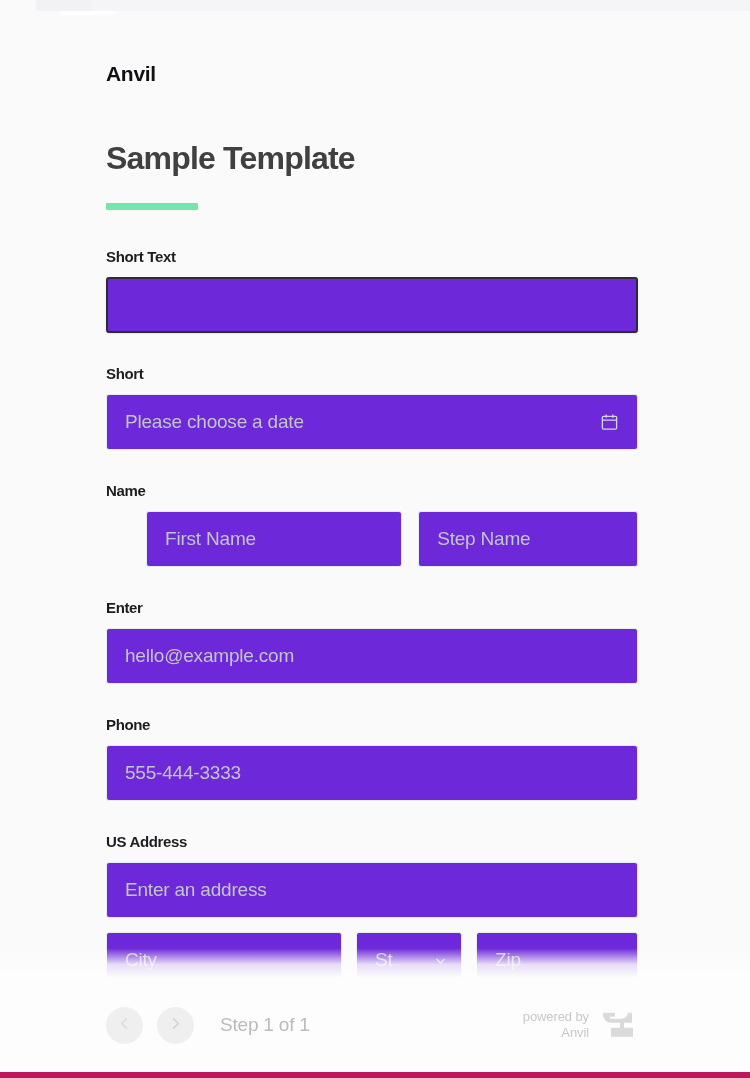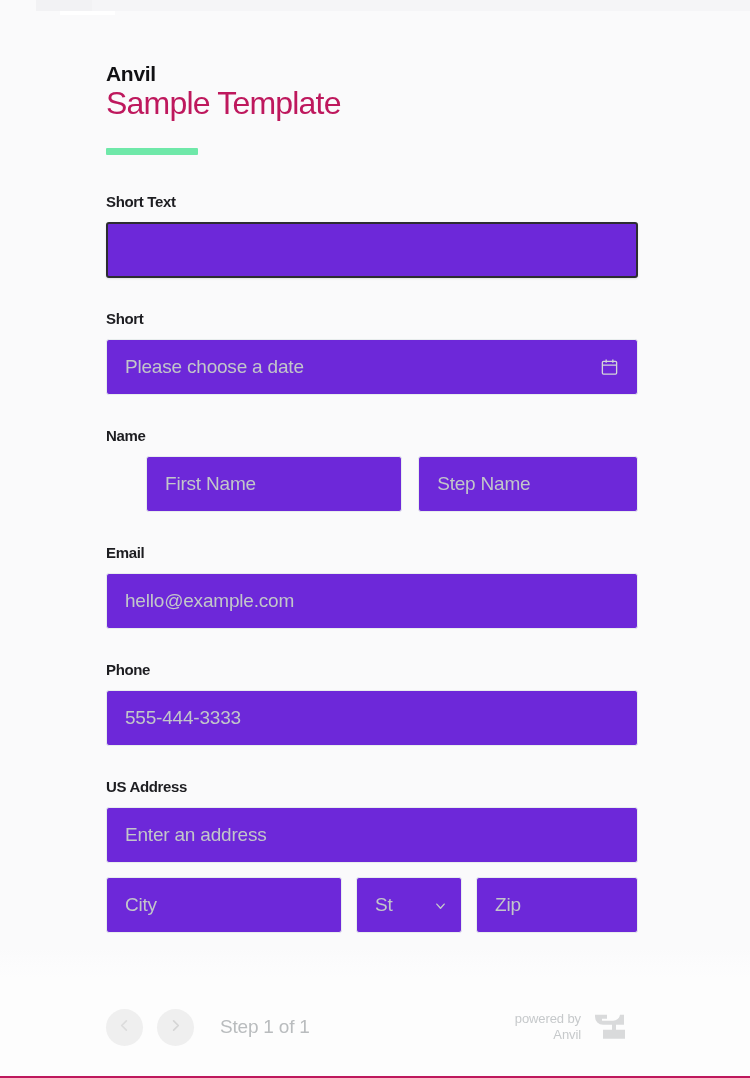--- a/index.html
+++ b/index.html
@@ -66,23 +66,24 @@
     font-weight: bold;
     color: #111114;
     letter-spacing: -0.3px;
     margin-top: 47px;
     line-height: 1.1;
   }
 
   
   .page-title {
     font-size: 32px;
-    font-weight: normal;
-    color: #be185d;
+    font-weight: bold;
+    color: #404040;
     letter-spacing: -0.8px;
+    margin-top: 55px;
     line-height: 1.15;
   }
 
   .accent-bar {
     width: 92px;
     height: 7px;
     background: #6fe8a9;
     margin-top: 26px;
     border-radius: 1px;
   }
@@ -164,21 +165,21 @@
   }
 
   
   .footer {
     position: absolute;
     left: 0;
     bottom: 0;
     width: 750px;
     height: 100px;
     background: #fdfdfd;
-    border-bottom: 2px solid #be185d;
+    border-bottom: 6px solid #be185d;
     display: flex;
     align-items: center;
   }
 
   .nav-btns {
     margin-left: 106px;
     display: flex;
     align-items: center;
   }
 
@@ -195,21 +196,21 @@
 
   .step-text {
     margin-left: 26px;
     font-size: 19px;
     color: #b9bcbe;
     letter-spacing: -0.2px;
   }
 
   .powered {
     position: absolute;
-    right: 123px;
+    right: 115px;
     top: 50%;
     transform: translateY(-50%);
     display: flex;
     align-items: center;
   }
 
   .powered-text {
     text-align: right;
     font-size: 13px;
     line-height: 1.25;
@@ -268,21 +269,21 @@
         <div class="input-box half-left">
           <span class="ph">First Name</span>
         </div>
         <div class="input-box half-right">
           <span class="ph">Step Name</span>
         </div>
       </div>
     </div>
 
     <div class="field-group tight">
-      <div class="field-label">Email</div>
+      <div class="field-label">Enter</div>
       <div class="input-box">
         <span class="ph">hello@example.com</span>
       </div>
     </div>
 
     <div class="field-group tight">
       <div class="field-label">Phone</div>
       <div class="input-box">
         <span class="ph">555-444-3333</span>
       </div>

